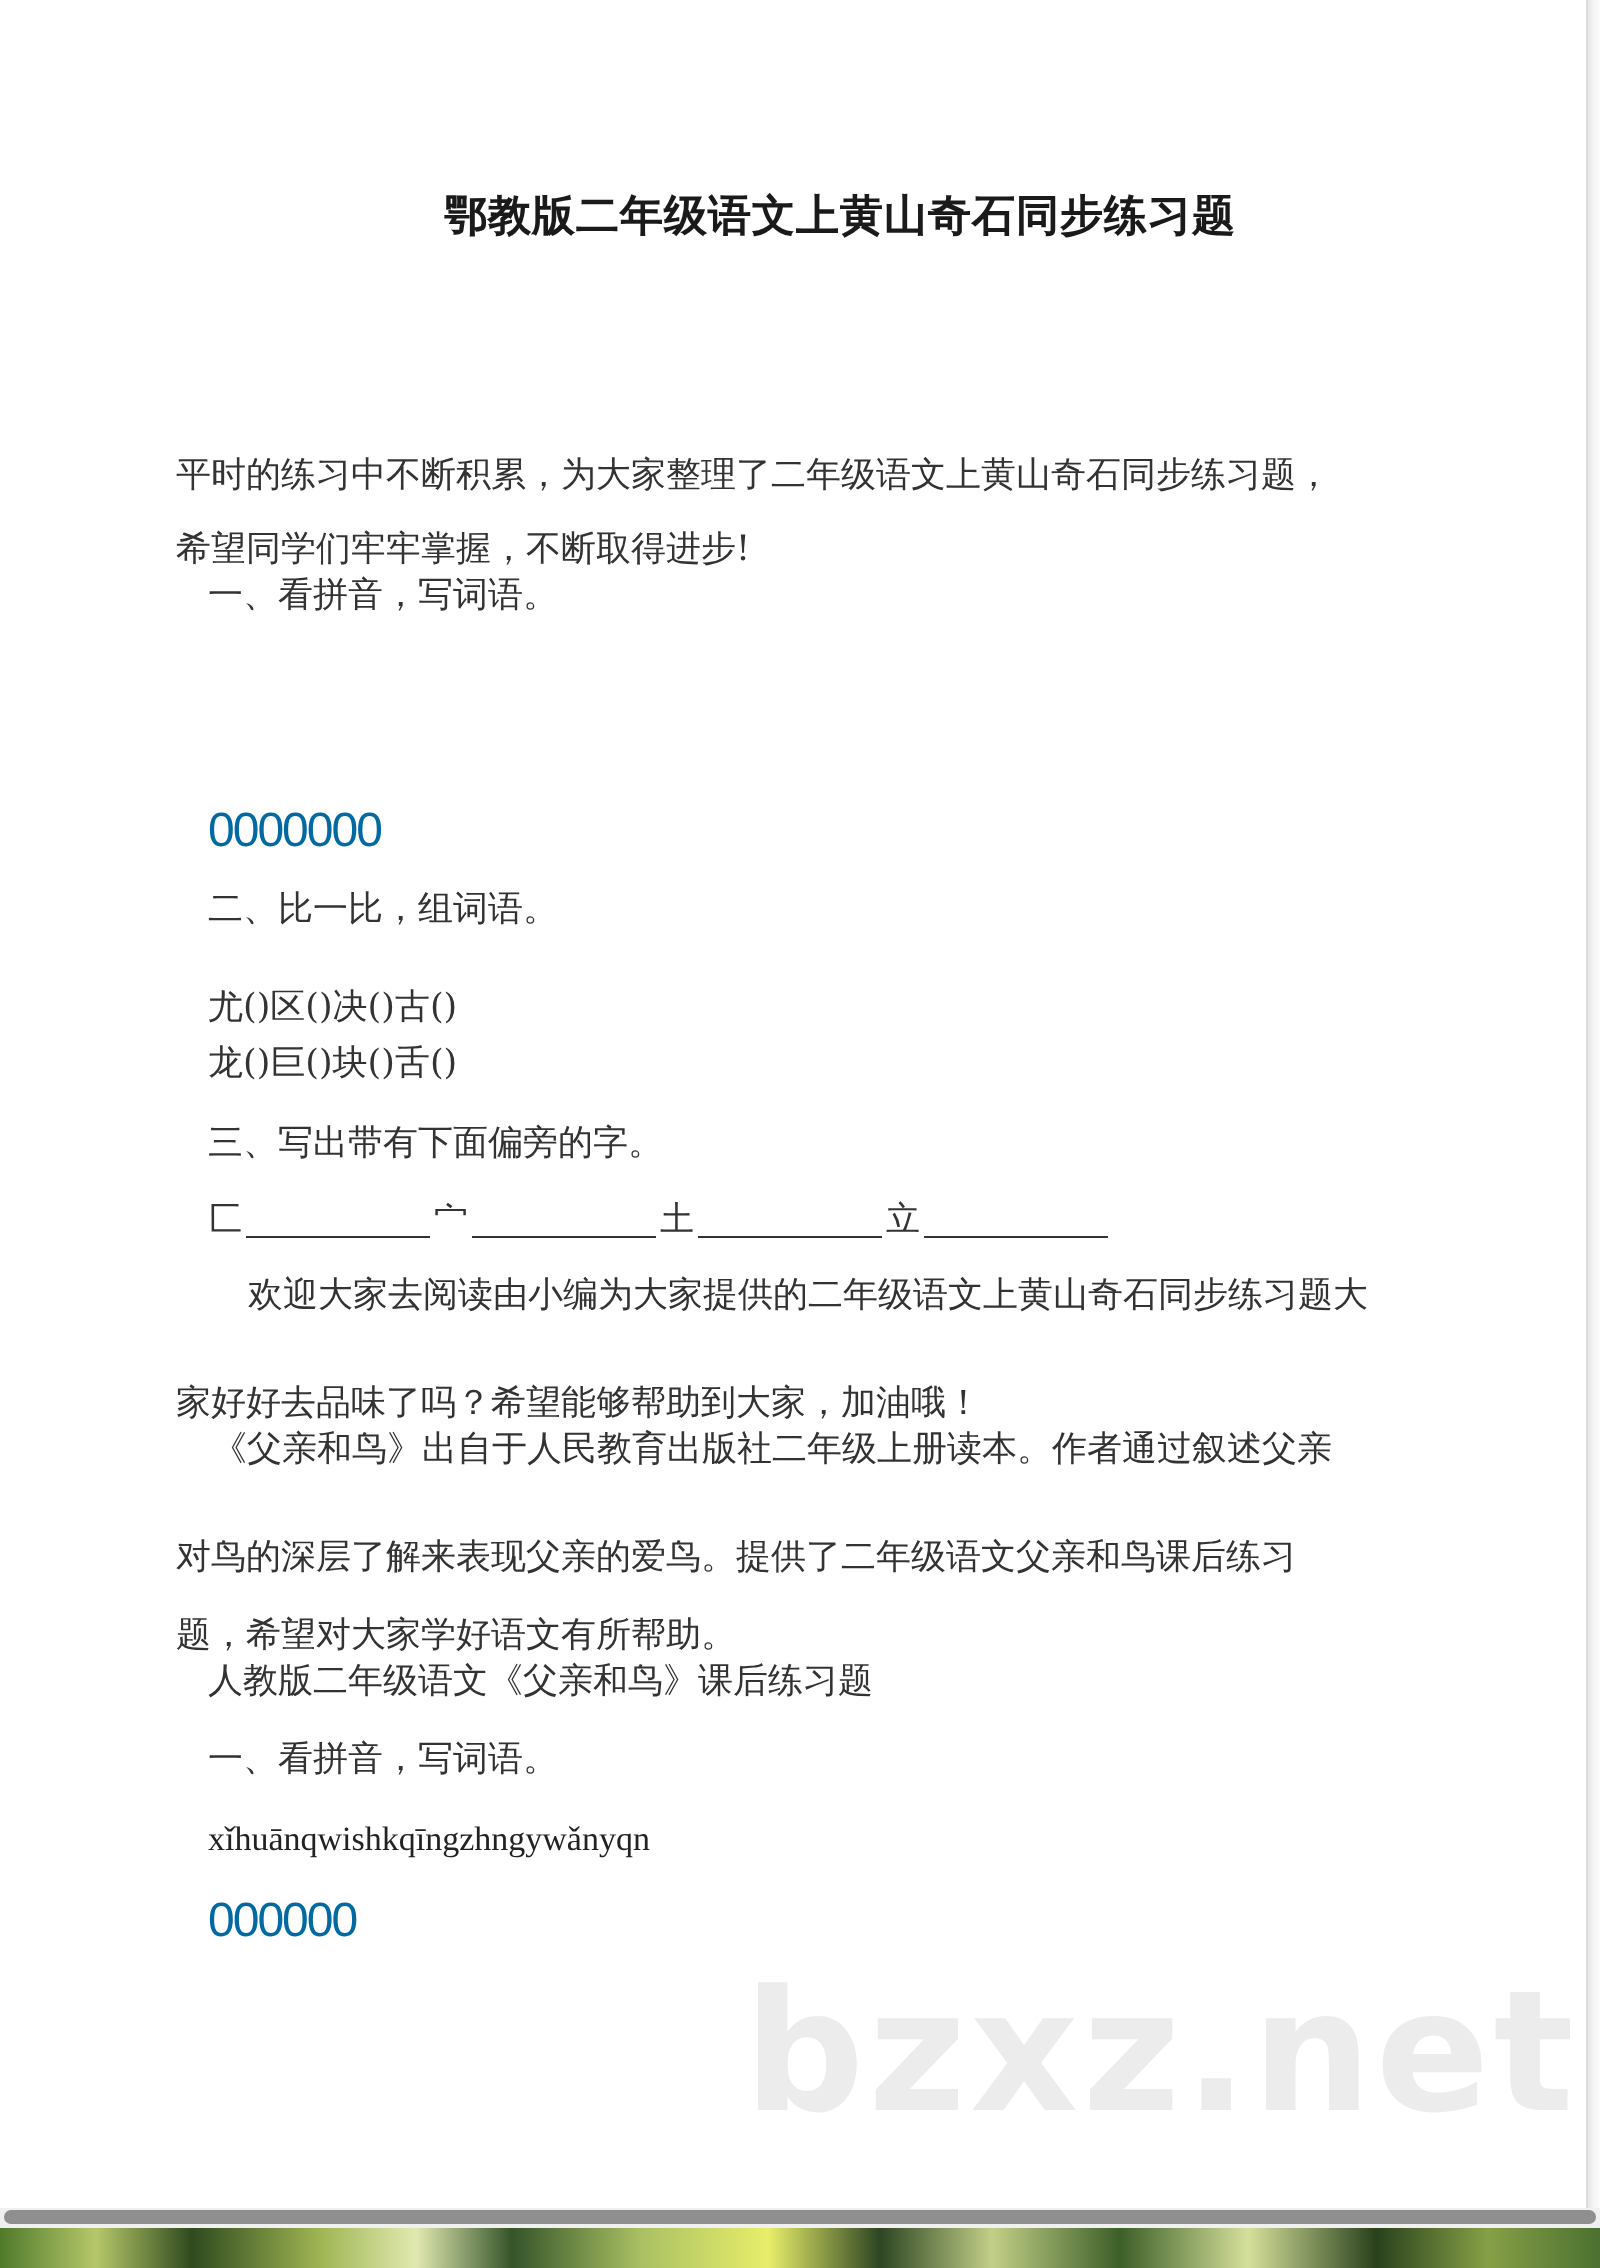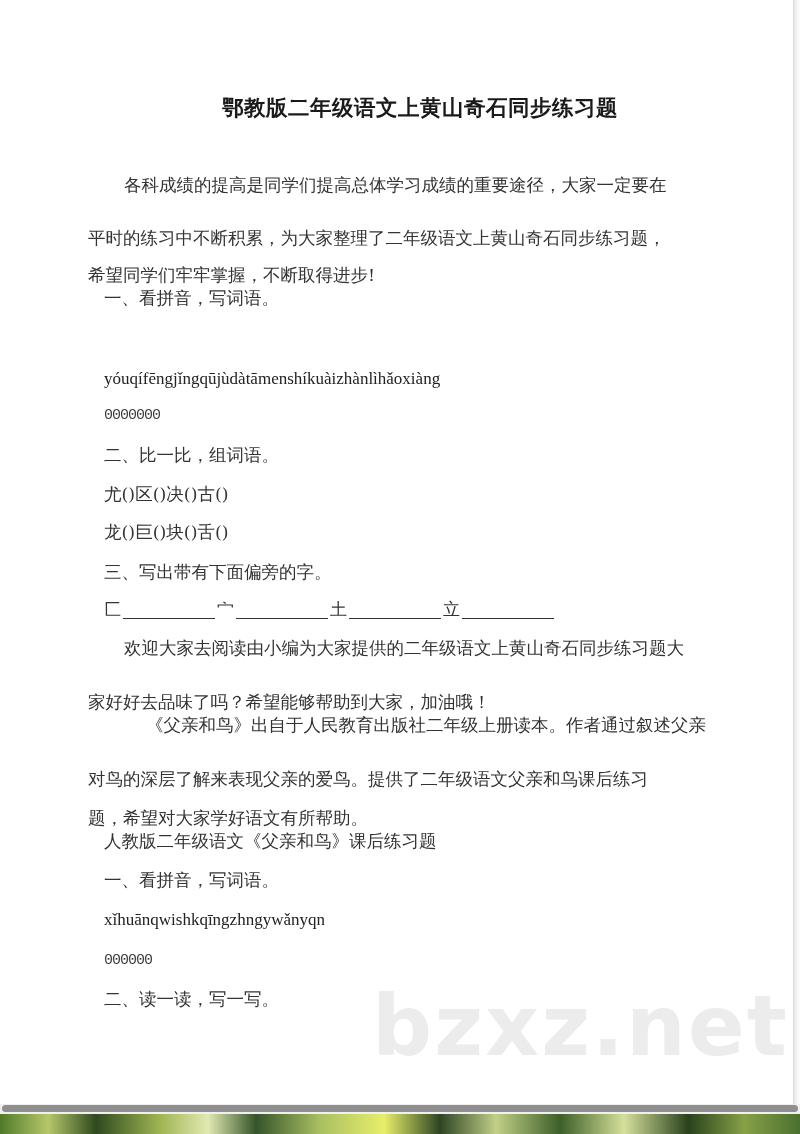--- a/index.html
+++ b/index.html
@@ -26,21 +26,21 @@
   .line {
     position: absolute; left: 104px; font-size: 17.5px; line-height: 22px;
     white-space: nowrap; color: #333;
   }
   .line.indent { left: 124px; }
   .line.flush { left: 88px; margin-top: 16px; }
   .pinyin {
     font-family: "Liberation Serif", "DejaVu Serif", serif; font-size: 17px; color: #222;
   }
   .parens {
-    font-family: Liberation Mono, monospace; font-size: 15px; color: #404040; letter-spacing: -1px;
+    font-family: Liberation Sans, sans-serif; font-size: 24px; color: #0369a1; letter-spacing: -1px;
   }
   .blank-row { position: absolute; left: 104px; top: 598px; display: flex; align-items: flex-end; font-size: 17px; color: #333; }
   .blank-row .radical { display: inline-block; }
   .blank-row .uline {
     display: inline-block; width: 92px; height: 20px; border-bottom: 1px solid #333; margin: 0 2px 2px 2px;
   }
   .watermark {
     position: absolute; left: 372px; top: 986px;
     font-family: "DejaVu Sans", "Liberation Sans", sans-serif; font-weight: bold;
     font-size: 84px; color: #ececec; letter-spacing: 2px; line-height: 80px;
@@ -57,56 +57,53 @@
     position: absolute; left: 0; top: 1114px; width: 800px; height: 20px;
     background: linear-gradient(90deg, #4f7a2a 0%, #b6c76a 6%, #2f4a1e 12%, #9fb553 20%, #e1e9b0 26%, #35542a 32%, #a9c062 40%, #e8ee6a 48%, #2d4522 55%, #c2cf87 62%, #3c5f28 70%, #d5e09a 78%, #29411c 86%, #86a046 93%, #4b7030 100%);
   }
 </style>
 </head>
 <body>
 
 <div class="page">
   <div class="title">鄂教版二年级语文上黄山奇石同步练习题</div>
 
-  <div class="line indent" style="top:174px;">各科成绩的提高是同学们提高总体学习成绩的重要途径，大家一定要在</div>
   <div class="line flush" style="top:211px;">平时的练习中不断积累，为大家整理了二年级语文上黄山奇石同步练习题，</div>
   <div class="line flush" style="top:248px;text-align:center;">希望同学们牢牢掌握，不断取得进步!</div>
 
   <div class="line" style="top:287px;">一、看拼音，写词语。</div>
-  <div class="line pinyin" style="top:368px;">yóuqífēngjǐngqūjùdàtāmenshíkuàizhànlìhǎoxiàng</div>
   <div class="line parens" style="top:405px;">0000000</div>
 
   <div class="line" style="top:444px;">二、比一比，组词语。</div>
-  <div class="line" style="top:483px;">尤()区()决()古()</div>
+  <div class="line" style="top:493px;">尤()区()决()古()</div>
   <div class="line" style="top:521px;">龙()巨()块()舌()</div>
 
   <div class="line" style="top:561px;">三、写出带有下面偏旁的字。</div>
   <div class="blank-row">
     <span class="radical">匚</span>
     <span class="uline"></span>
     <span class="radical">宀</span>
     <span class="uline"></span>
     <span class="radical">土</span>
     <span class="uline"></span>
     <span class="radical">立</span>
     <span class="uline"></span>
   </div>
 
   <div class="line indent" style="top:637px;">欢迎大家去阅读由小编为大家提供的二年级语文上黄山奇石同步练习题大</div>
   <div class="line flush" style="top:675px;">家好好去品味了吗？希望能够帮助到大家，加油哦！</div>
 
-  <div class="line" style="top:714px;left:106px;margin-left:40px;">《父亲和鸟》出自于人民教育出版社二年级上册读本。作者通过叙述父亲</div>
+  <div class="line" style="top:714px;left:106px;">《父亲和鸟》出自于人民教育出版社二年级上册读本。作者通过叙述父亲</div>
   <div class="line flush" style="top:752px;text-align:center;">对鸟的深层了解来表现父亲的爱鸟。提供了二年级语文父亲和鸟课后练习</div>
   <div class="line flush" style="top:791px;">题，希望对大家学好语文有所帮助。</div>
 
   <div class="line" style="top:830px;">人教版二年级语文《父亲和鸟》课后练习题</div>
   <div class="line" style="top:869px;">一、看拼音，写词语。</div>
   <div class="line pinyin" style="top:909px;">xǐhuānqwishkqīngzhngywǎnyqn</div>
   <div class="line parens" style="top:950px;">000000</div>
-  <div class="line" style="top:988px;">二、读一读，写一写。</div>
 
   <div class="watermark">bzxz.net</div>
 </div>
 
 <div class="page-edge"></div>
 
 <div class="hscroll">
   <div class="hscroll-thumb"></div>
 </div>
 <div class="bg-strip"></div>

